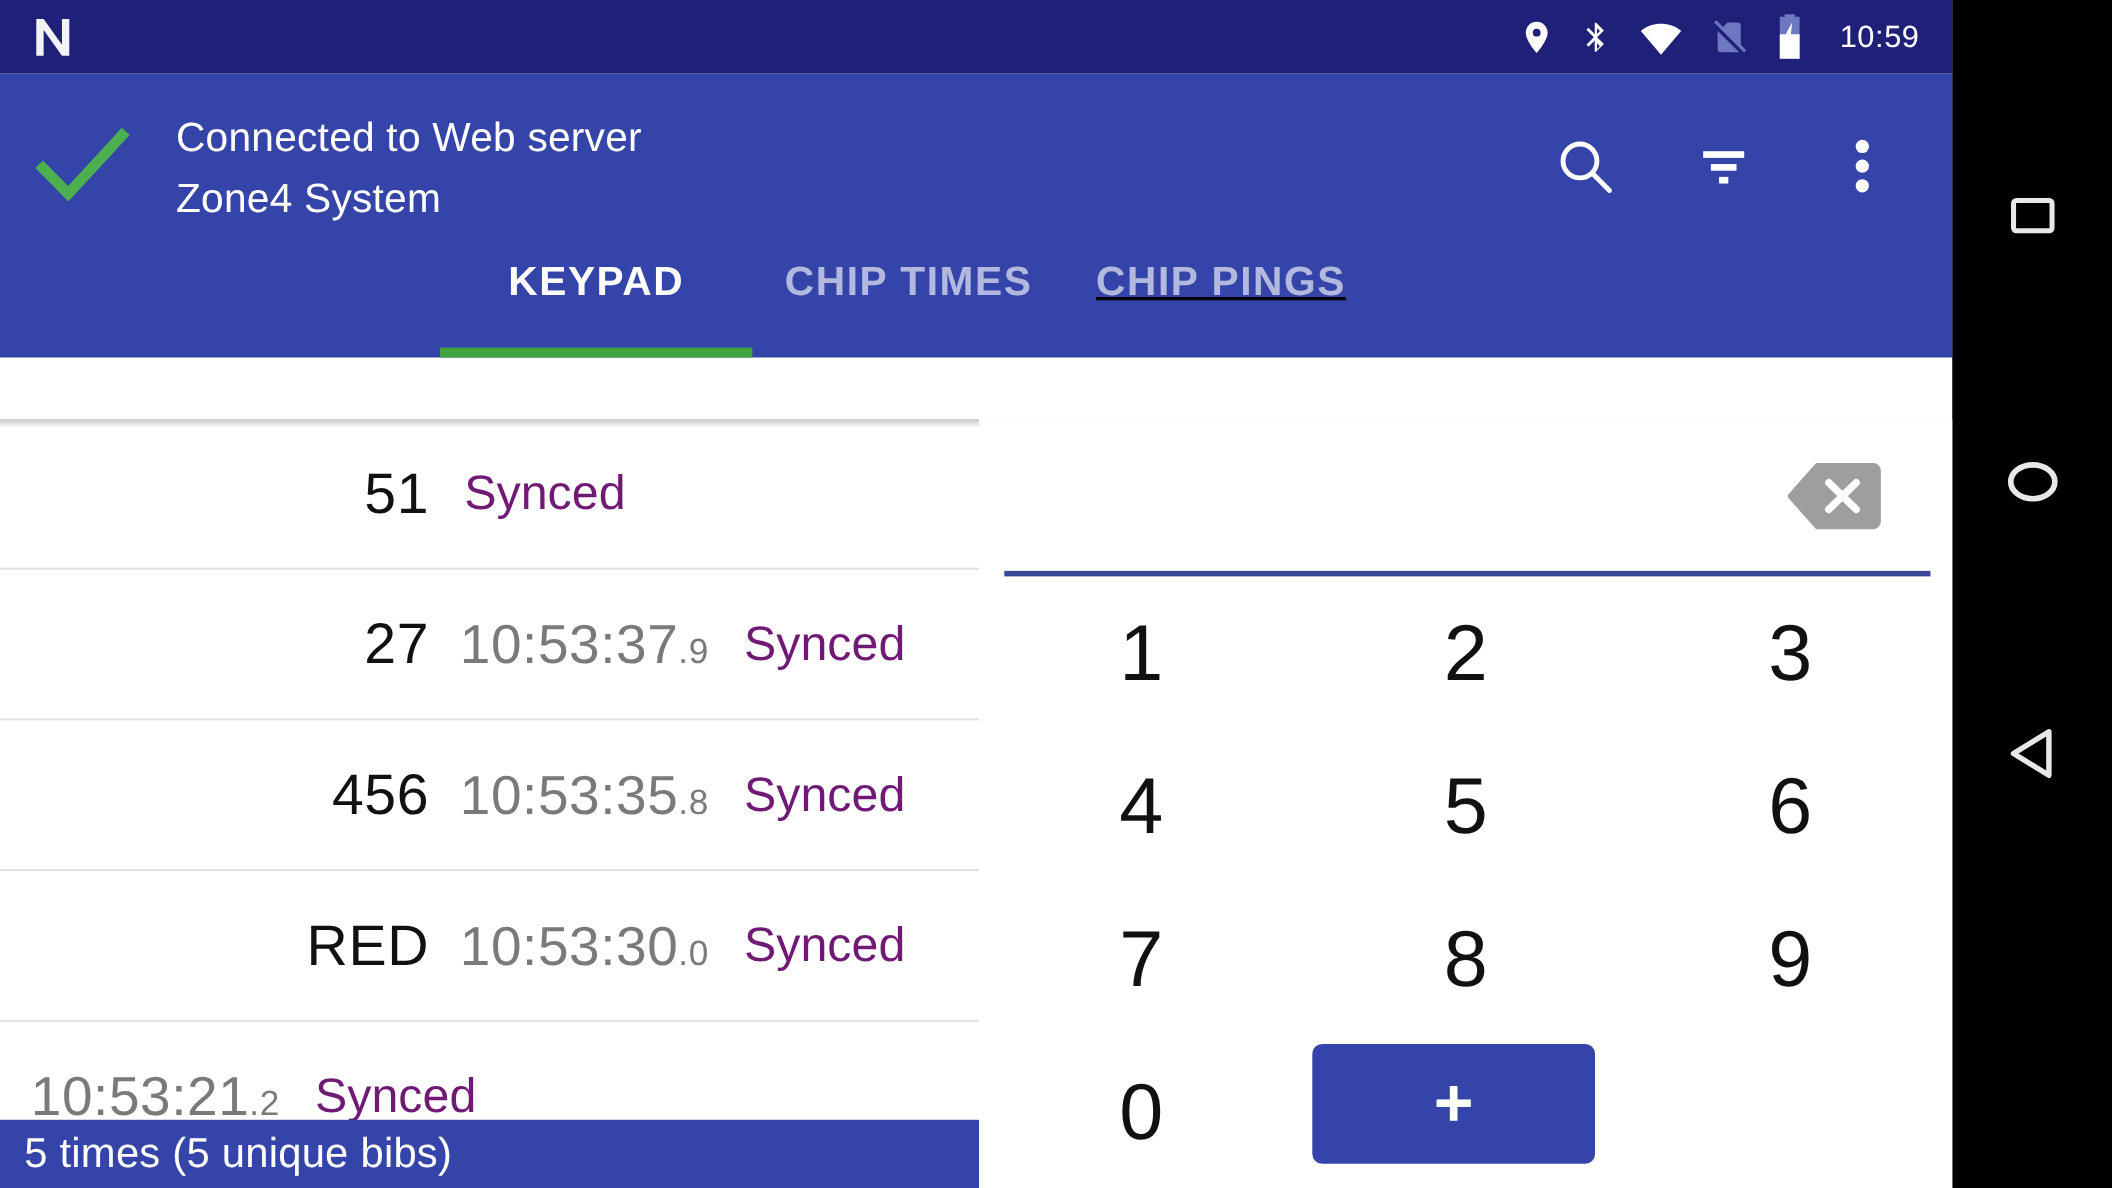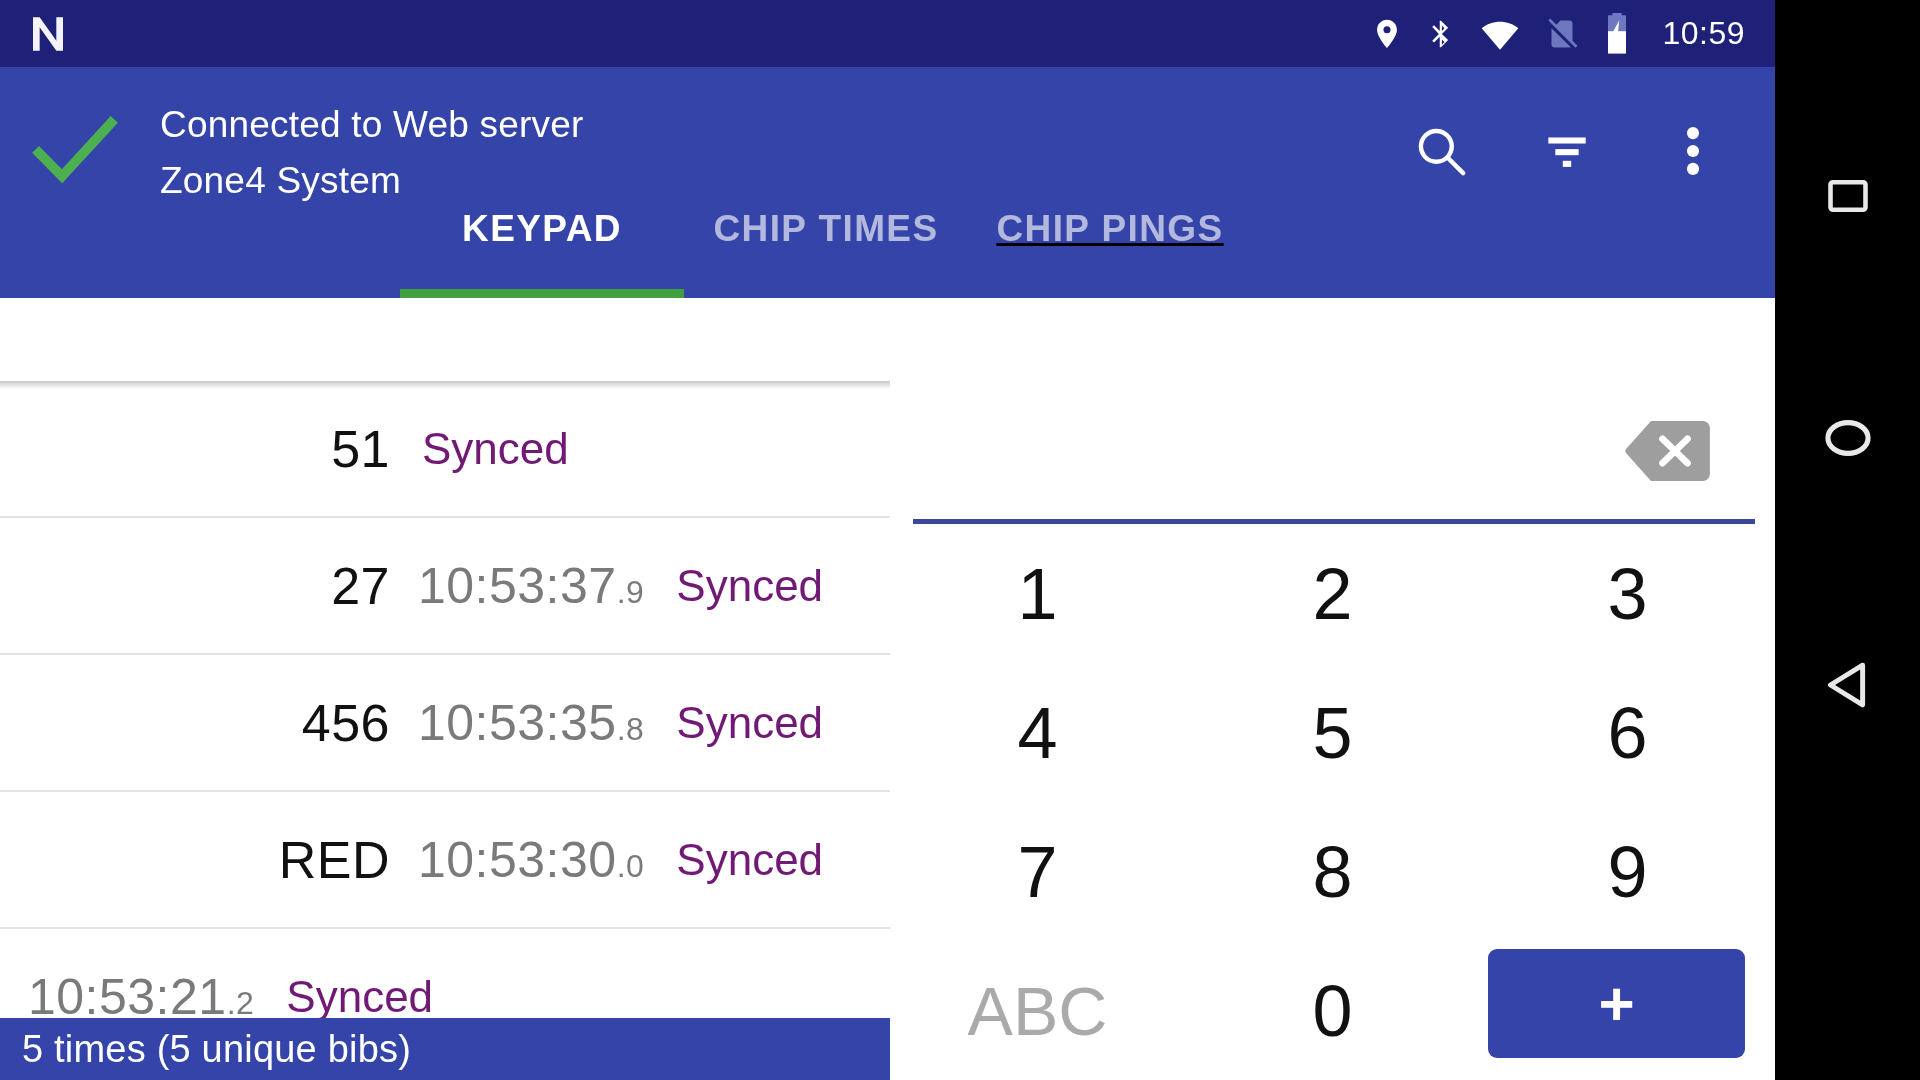--- a/index.html
+++ b/index.html
@@ -11,24 +11,24 @@
   
   #phone { position:absolute; left:0; top:0; width:1775px; height:1080px; background:#fff; }
 
   
   #statusbar { position:absolute; left:0; top:0; width:1775px; height:67px;
                background:#1e2177; display:flex; align-items:center; }
   #nlogo { margin-left:26px; width:44px; height:40px; }
   #status-icons { margin-left:auto; display:flex; align-items:center; gap:22px;
                   padding-right:30px; }
   .sicon { display:flex; align-items:center; }
-  #clock { color:#fff; font-size:32px; letter-spacing:0.5px; margin-left:8px; }
-
-  
-  #appbar { position:absolute; left:0; top:67px; width:1775px; height:231px;
+  #clock { color:#fff; font-size:28px; letter-spacing:0.5px; margin-left:8px; }
+
+  
+  #appbar { position:absolute; left:0; top:67px; width:1775px; height:258px;
             background:#3544a8; }
   #appbar-top { position:relative; height:172px; display:flex; align-items:center; }
   #check-wrap { width:150px; display:flex; justify-content:center; align-items:center; }
   #titleblock { margin-left:10px; }
   .title-line { color:#fff; font-size:37px; line-height:56px; letter-spacing:0.2px; }
   #appbar-actions { margin-left:auto; display:flex; align-items:center;
                     gap:66px; padding-right:52px; }
   .action-btn { width:60px; height:60px; display:flex; align-items:center;
                 justify-content:center; cursor:pointer; }
 
@@ -270,21 +270,20 @@
         <div id="keys">
           <div class="key">1</div>
           <div class="key">2</div>
           <div class="key">3</div>
           <div class="key">4</div>
           <div class="key">5</div>
           <div class="key">6</div>
           <div class="key">7</div>
           <div class="key">8</div>
           <div class="key">9</div>
-          <div class="key alpha">ABC</div>
           <div class="key">0</div>
           <div class="key plus">
             <div id="plus-btn">+</div>
           </div>
         </div>
       </div>
     </div>
   </div>
 
   <div id="navbar">

